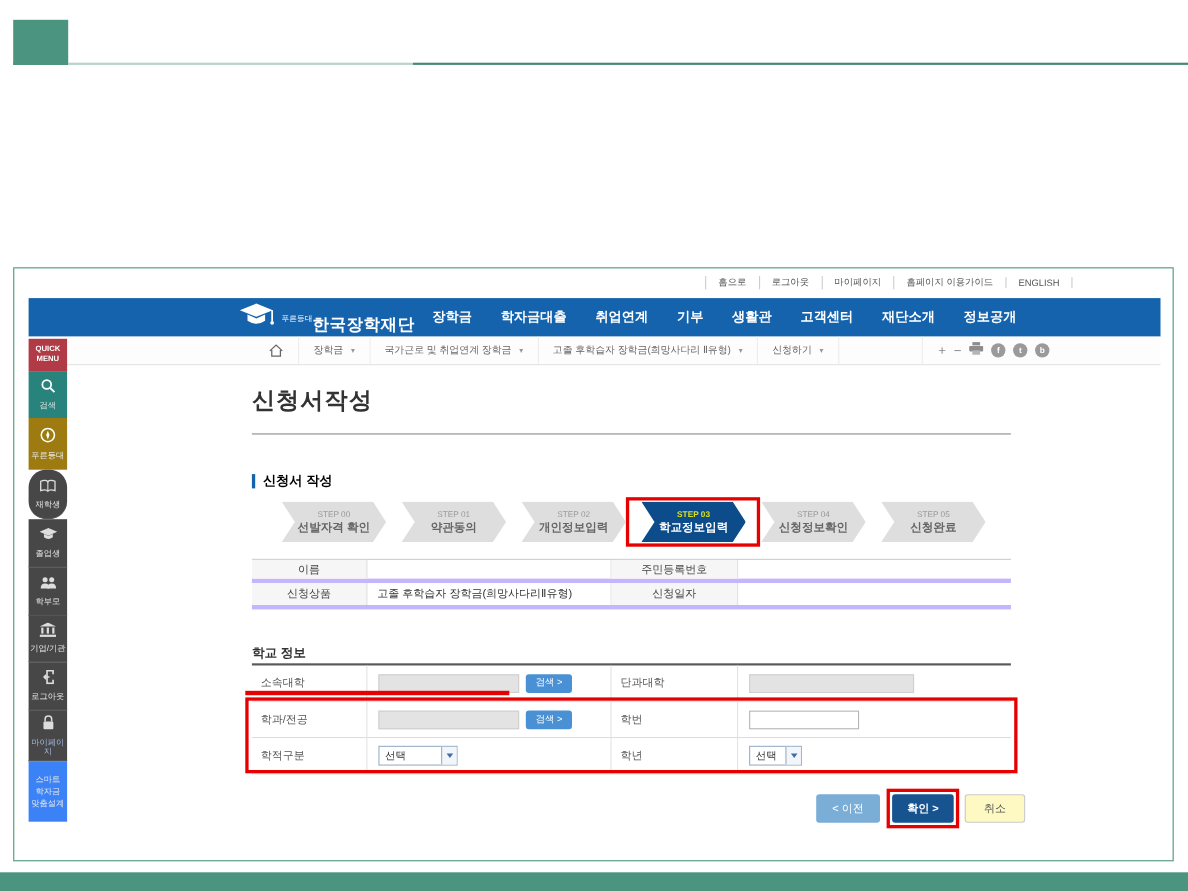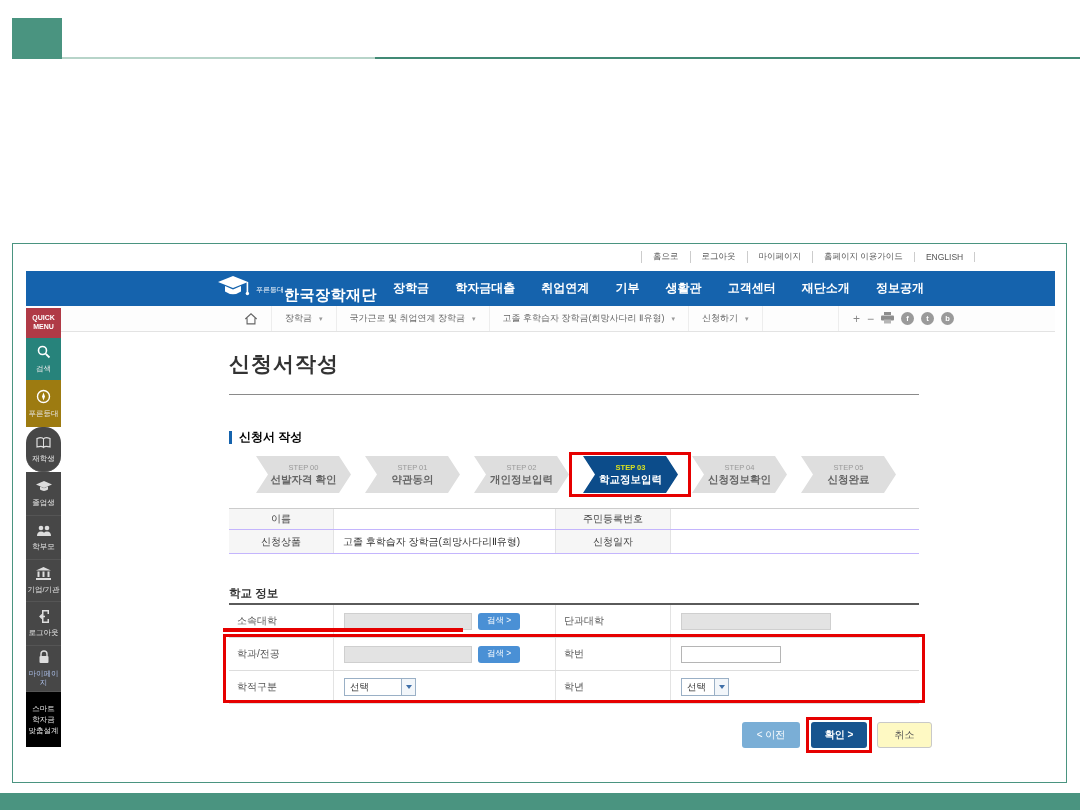--- a/index.html
+++ b/index.html
@@ -49,21 +49,21 @@
   
   .quick { position:absolute; left:13px; top:64px; width:35px; display:flex; flex-direction:column; }
   .qm { display:flex; flex-direction:column; align-items:center; justify-content:center; gap:2px;
         color:#e8e8e8; cursor:pointer; text-align:center; }
   .qm-label { font-size:7.5px; line-height:1.1; }
   .qm-header { height:30px; background:#b03a46; color:#fff; font-size:7px; font-weight:bold; line-height:1.25; }
   .qm-search { height:42px; background:#27837b; }
   .qm-all { height:47px; background:#9d7b11; }
   .qm-dark { background:#474747; border-bottom:1px solid #555; }
   .qm-h45 { height:45px;border-radius:16px; } .qm-h44 { height:44px; } .qm-h42 { height:42px; } .qm-h46 { height:46px; }
-  .qm-smart { height:55px; background:#000000; }
+  .qm-smart { height:55px; background:#3b82f6; }
   .qm-smart .qm-label { white-space:pre-line; line-height:1.5; }
   .qm-mypage .qm-label { color:#a9bce4; }
 
   
   .page-title { position:absolute; left:216px; top:106px; font-size:21px; font-weight:bold;
                 color:#333; letter-spacing:1px; }
   .title-rule { position:absolute; left:216px; top:150px; width:690px; border-top:1px solid #8a8a8a; }
   .sec-head { position:absolute; left:216px; top:185px; display:flex; align-items:center; gap:7px; }
   .sec-bar { width:3px; height:13px; background:#1563ad; }
   .sec-label { font-size:12px; font-weight:bold; color:#000000; }
@@ -76,21 +76,21 @@
   .step-num { font-size:7.5px; color:#999; }
   .step-label { font-size:10.5px; font-weight:bold; color:#666; white-space:nowrap; }
   .step.active { background:#0c4c8a;justify-content:center; }
   .step.active .step-num { color:#d9e021; font-weight:bold; }
   .step.active .step-label { color:#fff; }
   .step-highlight { position:absolute; left:556px; top:208px; width:122px; height:45px;
                     border:3px solid #e60000; pointer-events:none; }
 
   
   .app-table { position:absolute; left:216px; top:264px; width:690px; border-top:1px solid #ccc; }
-  .tr { display:grid; grid-template-columns:105px 222px 115px 248px; border-bottom:1px solid #c4b5fd; }
+  .tr { display:grid; grid-template-columns:105px 222px 115px 248px; border-bottom:4px solid #c4b5fd; }
   .tr-h21 { height:21px; } .tr-h24 { height:24px; }
   .th { background:#f6f6f6; display:flex; align-items:center; justify-content:center;
         font-size:10px; color:#444; border-right:1px solid #e3e3e3; }
   .td { display:flex; align-items:center; padding-left:9px; font-size:10px; color:#333; }
   .td-sep { border-right:1px solid #e3e3e3; }
 
   
   .school-title { position:absolute; left:216px; top:342px; font-size:11.5px; font-weight:bold; color:#333; }
   .school-table { position:absolute; left:216px; top:359px; width:690px; border-top:2px solid #5a5a5a; }
   .tr2 { display:grid; grid-template-columns:105px 222px 115px 248px; height:33px; border-bottom:1px solid #ddd; }

